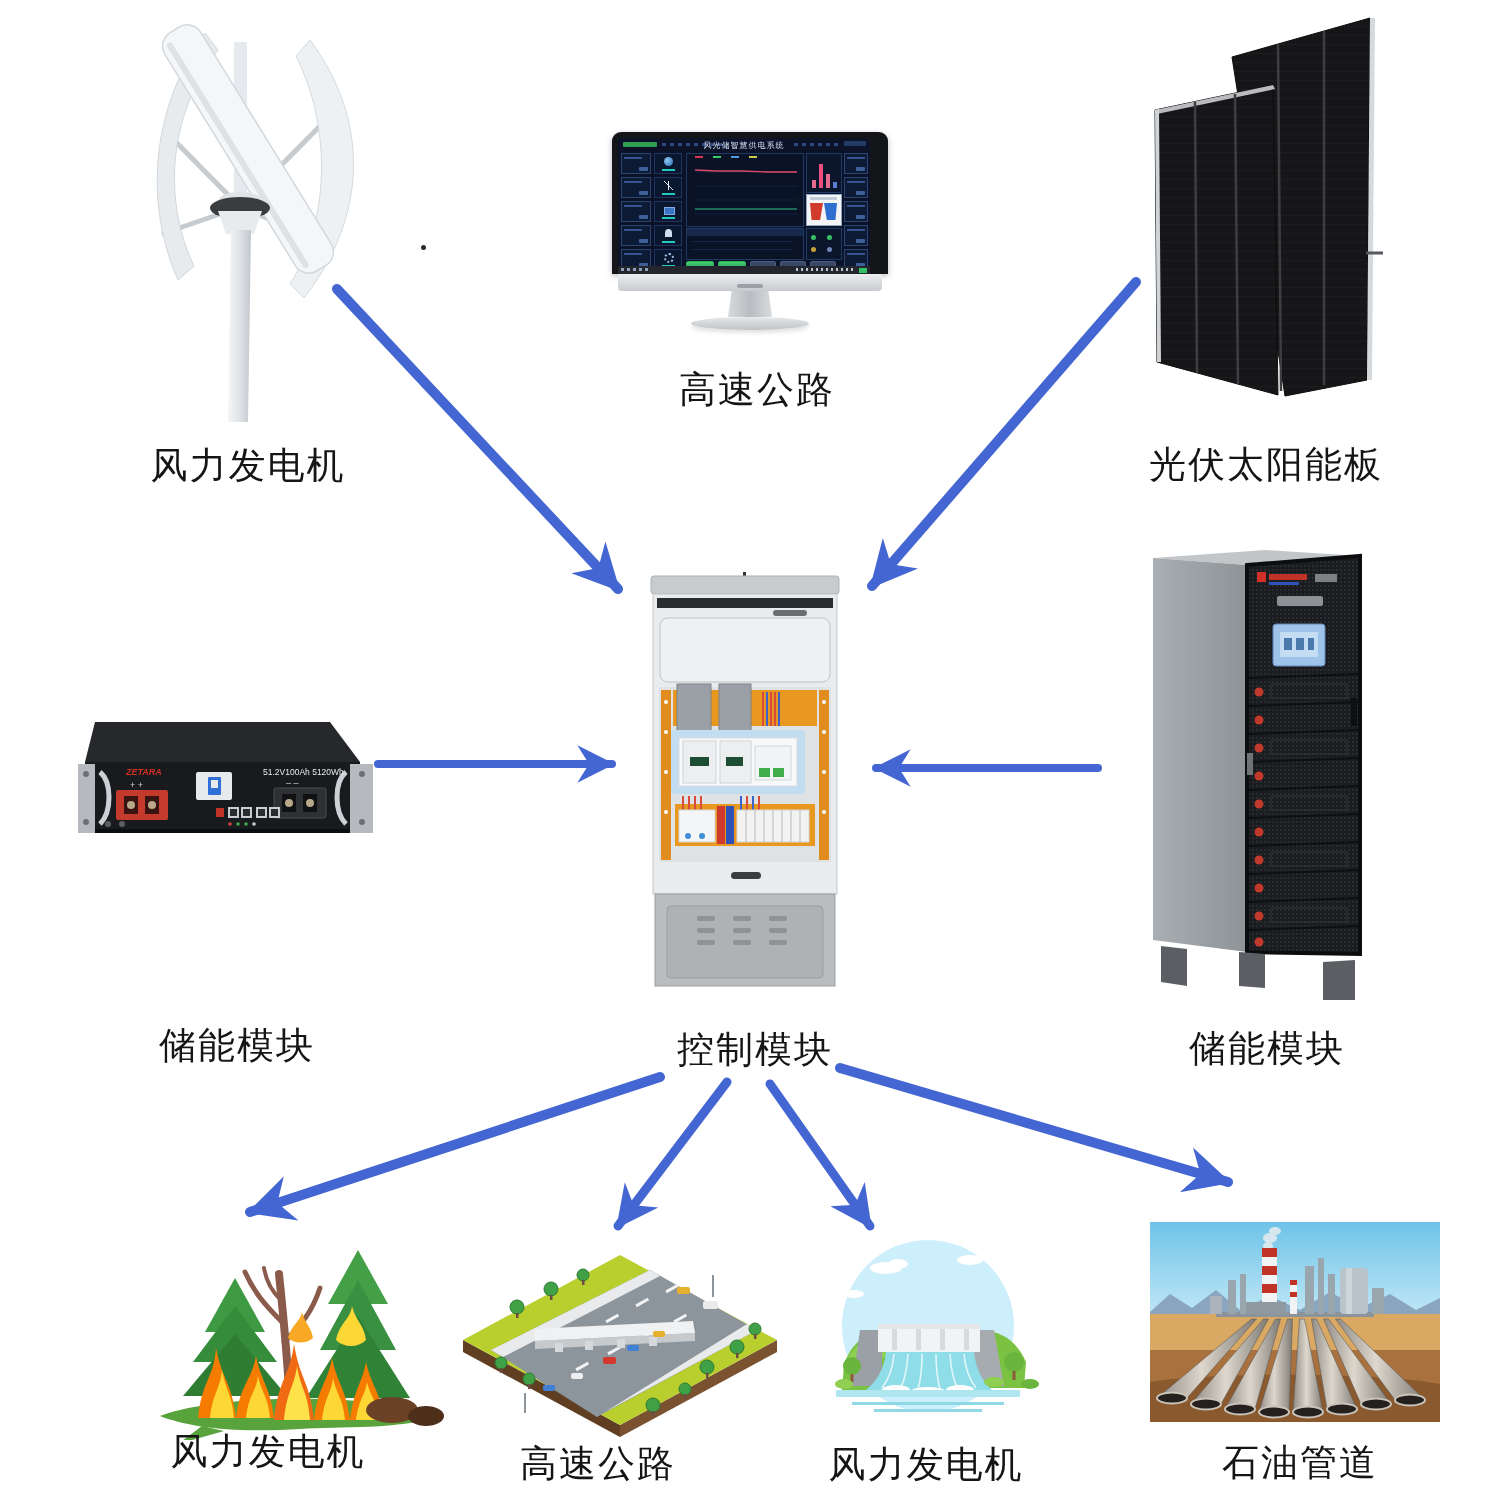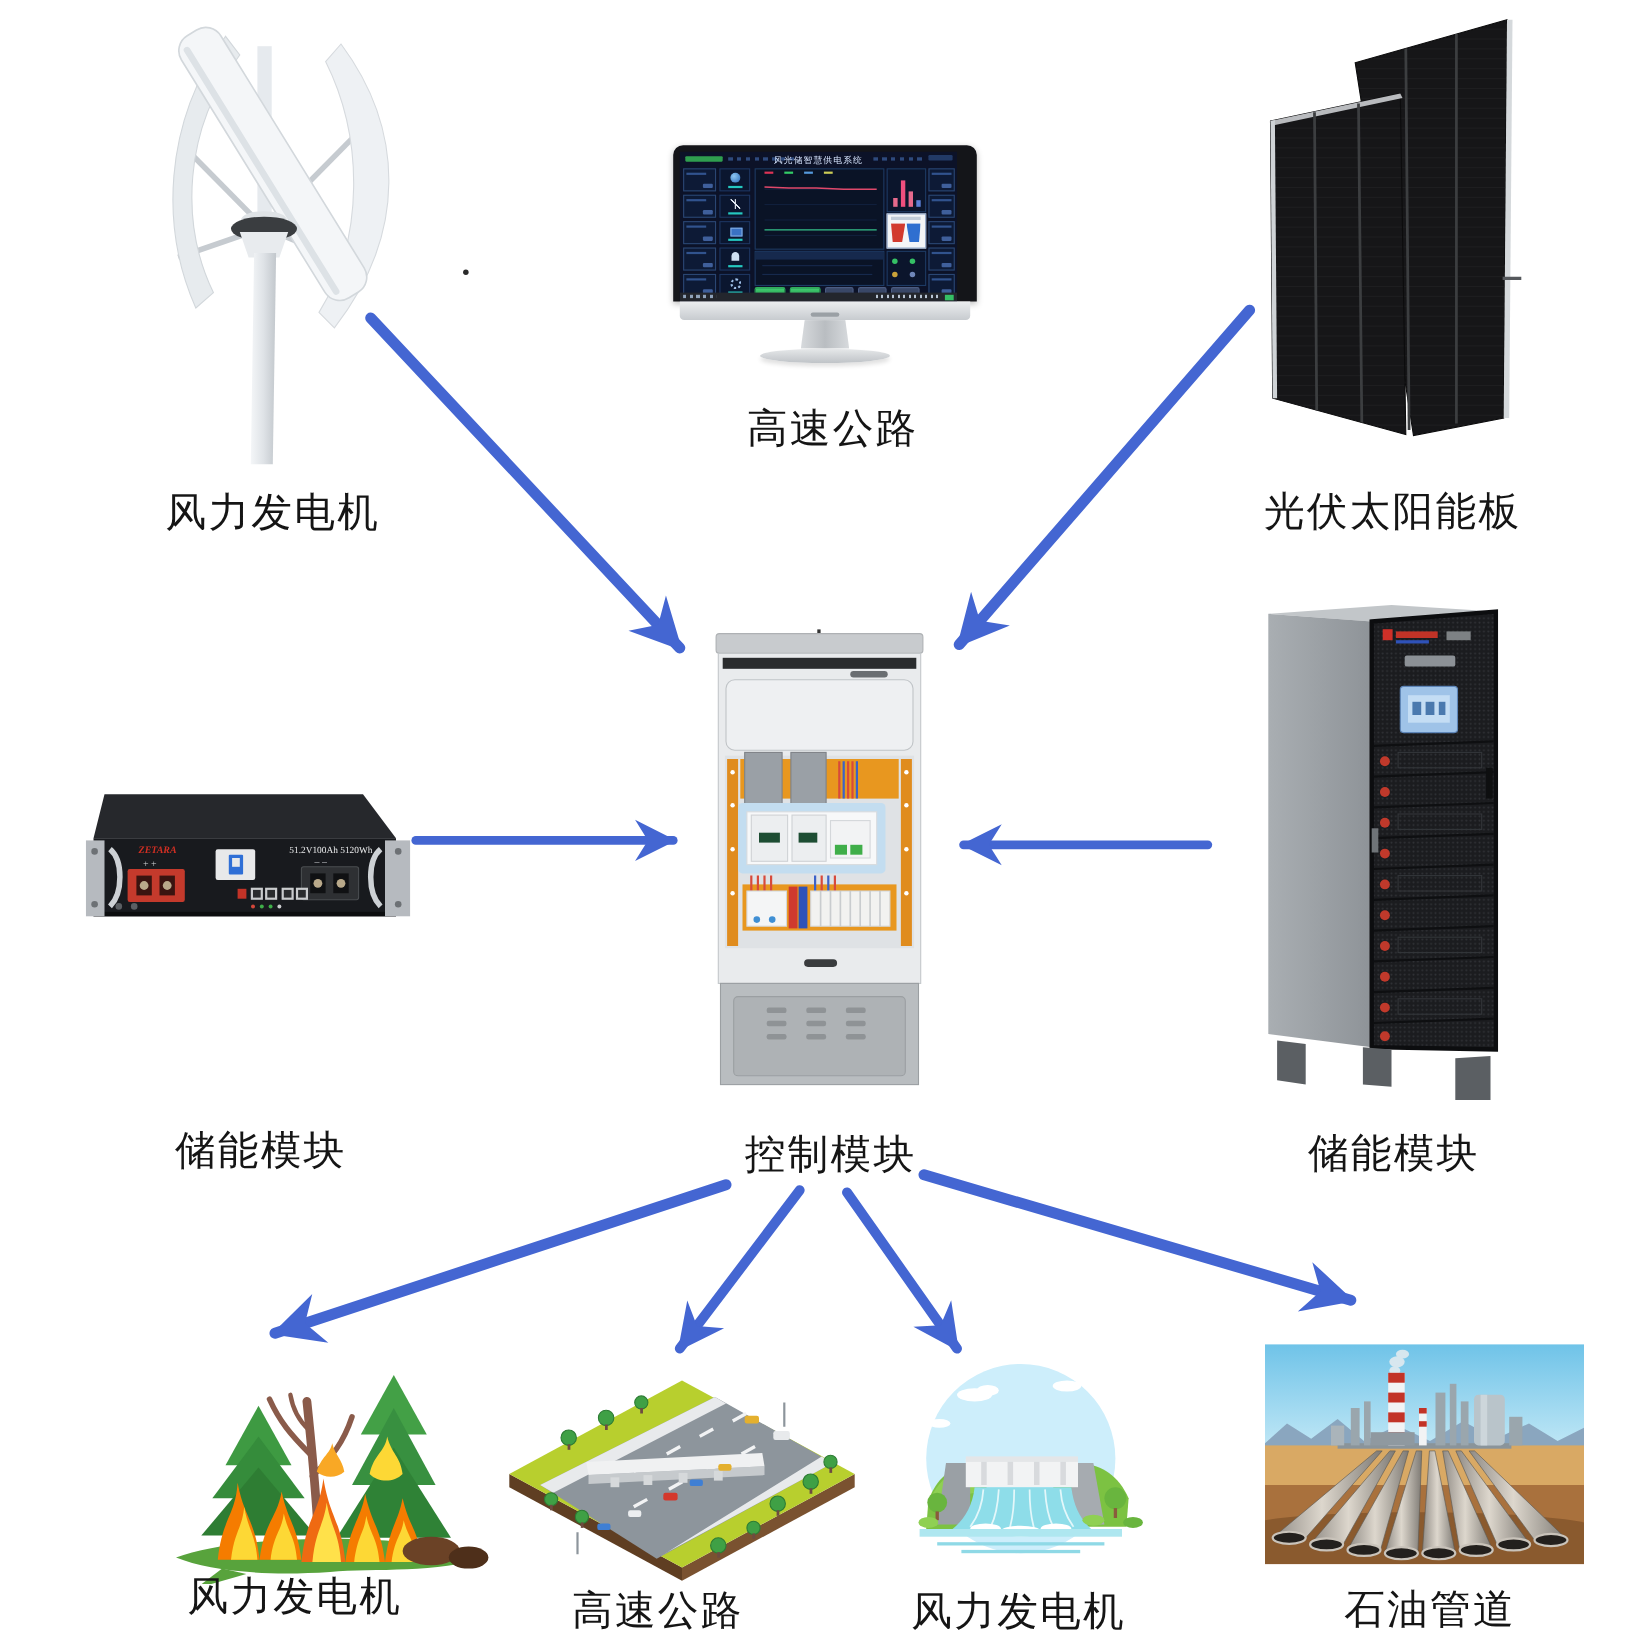--- a/index.html
+++ b/index.html
@@ -1,19 +1,19 @@
 <!DOCTYPE html>
 <html><head>
 <meta charset="utf-8">
 <style>
   html,body{margin:0;padding:0;background:#ffffff;}
   .canvas{position:relative;width:1500px;height:1500px;background:#ffffff;overflow:hidden;
           font-family:"Liberation Sans","DejaVu Sans",sans-serif;}
   #arrows-layer{position:absolute;left:0;top:0;width:1500px;height:1500px;pointer-events:none;}
-  .node{position:absolute;font-family:Liberation Serif, serif;}
+  .node{position:absolute;}
   .node-label{position:absolute;width:320px;text-align:center;font-size:37px;line-height:44px;
               color:#151515;font-weight:500;letter-spacing:2px;}
   .speck{position:absolute;width:5px;height:5px;border-radius:50%;background:#2a2a2a;}
 
   
   .monitor{position:absolute;left:612px;top:132px;width:276px;}
   .mframe{width:264px;margin:0 auto;background:#141519;border-radius:9px 9px 0 0;padding:6px 6px 0 6px;
           box-shadow:0 2px 6px rgba(0,0,0,.25);}
   .scr{position:relative;width:252px;height:136px;background:#0c1228;overflow:hidden;}
   .scr-title{position:absolute;top:2px;left:0;right:0;text-align:center;font-size:8px;color:#d8e6ff;letter-spacing:1px;}

